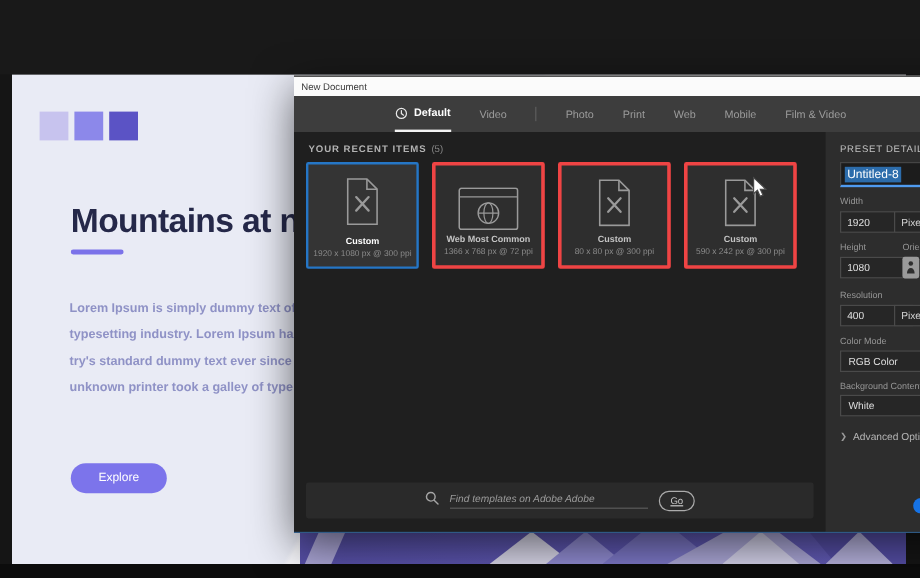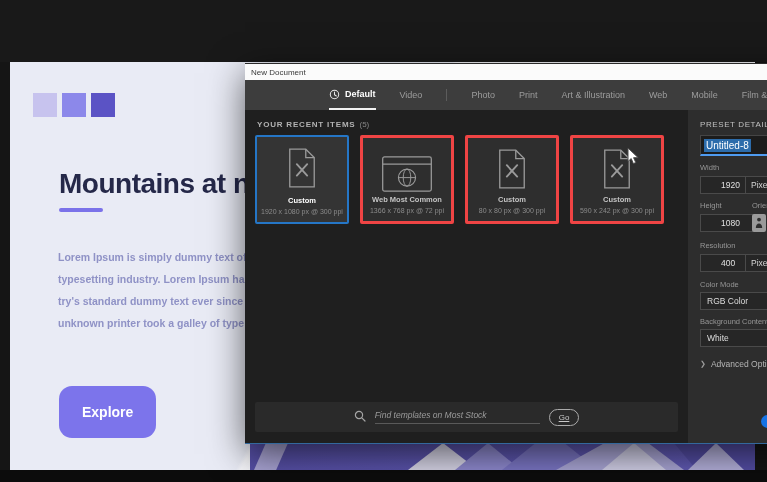--- a/index.html
+++ b/index.html
@@ -13,21 +13,21 @@
   .sq{width:24px;height:24px;}
   .sq1{background:#c7c3ee;}.sq2{background:#8c88ea;}.sq3{background:#5b53c5;}
   .site-heading{position:absolute;left:49px;top:106px;font-size:28px;font-weight:700;
     color:#252849;letter-spacing:-0.5px;white-space:nowrap;}
   .heading-underline{position:absolute;left:49px;top:146px;width:44px;height:4px;
     background:#7b72e9;border-radius:2px;}
   .site-para{position:absolute;left:48px;top:184px;font-size:10.5px;font-weight:700;
     color:#8f92c6;line-height:22px;}
   .site-para div{white-space:nowrap;}
   .explore-btn{position:absolute;left:49px;top:324px;background:#7c74eb;color:#fff;
-    font-size:14px;font-weight:700;padding:18px 23px;border-radius:13px;border:none;}
+    font-size:10px;font-weight:400;padding:7px 23px;border-radius:13px;border:none;}
   .mountains{position:absolute;left:240px;top:381px;width:505px;height:27px;
     background:linear-gradient(90deg,#564fa6,#625bb6);overflow:hidden;}
   .mt{position:absolute;bottom:0;height:27px;}
   .mt.a{left:4px;width:34px;background:#a9a4d4;clip-path:polygon(35% 0,100% 0,65% 100%,0 100%);}
   .mt.b{left:158px;width:70px;background:#d8d6e8;clip-path:polygon(50% 0,100% 100%,0 100%);}
   .mt.c{left:205px;width:66px;background:#8f8ad0;clip-path:polygon(50% 0,100% 100%,0 100%);}
   .mt.d{left:252px;width:96px;background:#7b76c5;clip-path:polygon(0 100%,35% 0,65% 0,100% 100%);}
   .mt.e{left:306px;width:128px;background:#aaa6d6;clip-path:polygon(0 100%,38% 0,72% 0,100% 100%);}
   .mt.f{left:352px;width:64px;background:#d3d1e9;clip-path:polygon(50% 0,100% 100%,0 100%);}
   .mt.g{left:424px;width:81px;background:#544da4;clip-path:polygon(0 0,100% 0,100% 100%,28% 100%);}
@@ -72,21 +72,21 @@
   
   .panel{position:absolute;left:443px;top:47px;bottom:0;width:250px;background:#2d2d2d;
     padding:10px 0 0 12px;}
   .plabel{font-size:7.5px;color:#969696;margin:0 0 3px 0;}
   .ptitle{font-size:8px;color:#c0c0c0;letter-spacing:.6px;margin-bottom:6px;}
   .docname{width:150px;height:21px;background:#1c1c1c;border:1px solid #454545;
     border-bottom:2px solid #4f9bf0;display:flex;align-items:center;padding-left:3px;}
   .docname span{background:#2c6cab;color:#fff;font-size:10px;padding:1px 2px;}
   .prow{display:flex;align-items:center;position:relative;height:20px;margin-bottom:0;}
   .numinput{width:61px;height:18px;background:#262626;border:1px solid #4a4a4a;color:#e0e0e0;
-    font-size:8.5px;display:flex;align-items:center;padding-left:20px;}
+    font-size:8.5px;display:flex;align-items:center;padding-left:5px;}
   .unitbox{position:absolute;left:45px;top:1px;width:85px;height:18px;background:#262626;
     border:1px solid #4a4a4a;color:#d5d5d5;font-size:8.5px;display:flex;align-items:center;
     padding-left:5px;white-space:nowrap;}
   .orient-label{position:absolute;left:52px;top:0;font-size:7.5px;color:#969696;white-space:nowrap;}
   .orient-icon{position:absolute;left:52px;top:1px;width:14px;height:18px;background:#9a9a9a;
     border-radius:2px;display:flex;align-items:center;justify-content:center;}
   .selectbox{width:150px;height:18px;background:#262626;border:1px solid #4a4a4a;color:#dddddd;
     font-size:8.5px;display:flex;align-items:center;padding-left:6px;white-space:nowrap;}
   .mt7{margin-top:7px;}.mt6{margin-top:6px;}.mt8{margin-top:8px;}.mt12{margin-top:12px;}
   .advanced{display:flex;align-items:center;gap:5px;font-size:8.5px;color:#b5b5b5;}
@@ -150,23 +150,20 @@
         <span>Video</span>
       </div>
       <div class="tabdivider"></div>
       <div class="tab">
         <span>Photo</span>
       </div>
       <div class="tab">
         <span>Print</span>
       </div>
       <div class="tab">
-        <span>Art &amp; Illustration</span>
-      </div>
-      <div class="tab">
         <span>Web</span>
       </div>
       <div class="tab">
         <span>Mobile</span>
       </div>
       <div class="tab">
         <span>Film &amp; Video</span>
       </div>
     </div>
 
@@ -224,21 +221,21 @@
         </div>
       </div>
 
       <div class="searchbar">
         <span>
           <svg width="12" height="12" viewBox="0 0 12 12">
               <circle cx="5" cy="5" r="3.6" fill="none" stroke="#a5a5a5" stroke-width="1.2"></circle>
               <path d="M7.8 7.8L11 11" stroke="#a5a5a5" stroke-width="1.2" stroke-linecap="round"></path>
             </svg>
         </span>
-        <div class="sph">Find templates on Most Stock</div>
+        <div class="sph">Find templates on Adobe Adobe</div>
         <button class="go-btn">Go</button>
       </div>
     </div>
 
     <div class="panel">
       <div class="ptitle">PRESET DETAILS</div>
       <div class="docname">
         <span>Untitled-8</span>
       </div>
       <div class="plabel mt7">Width</div>

